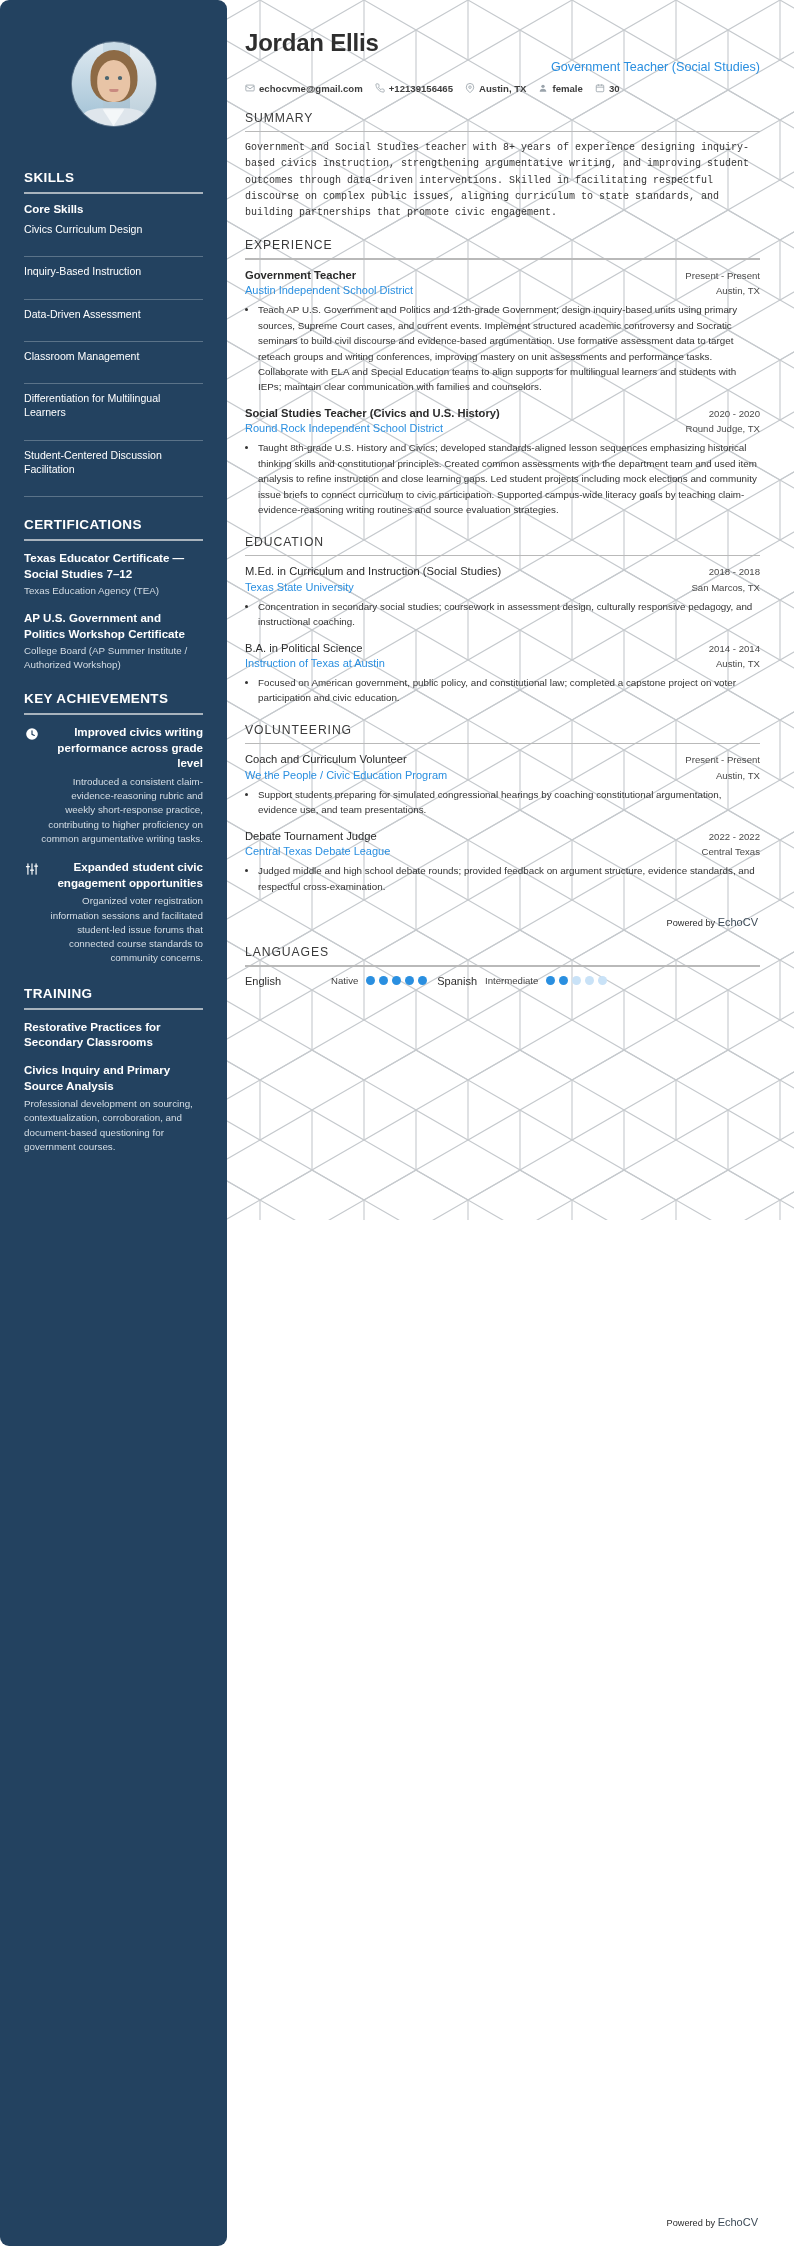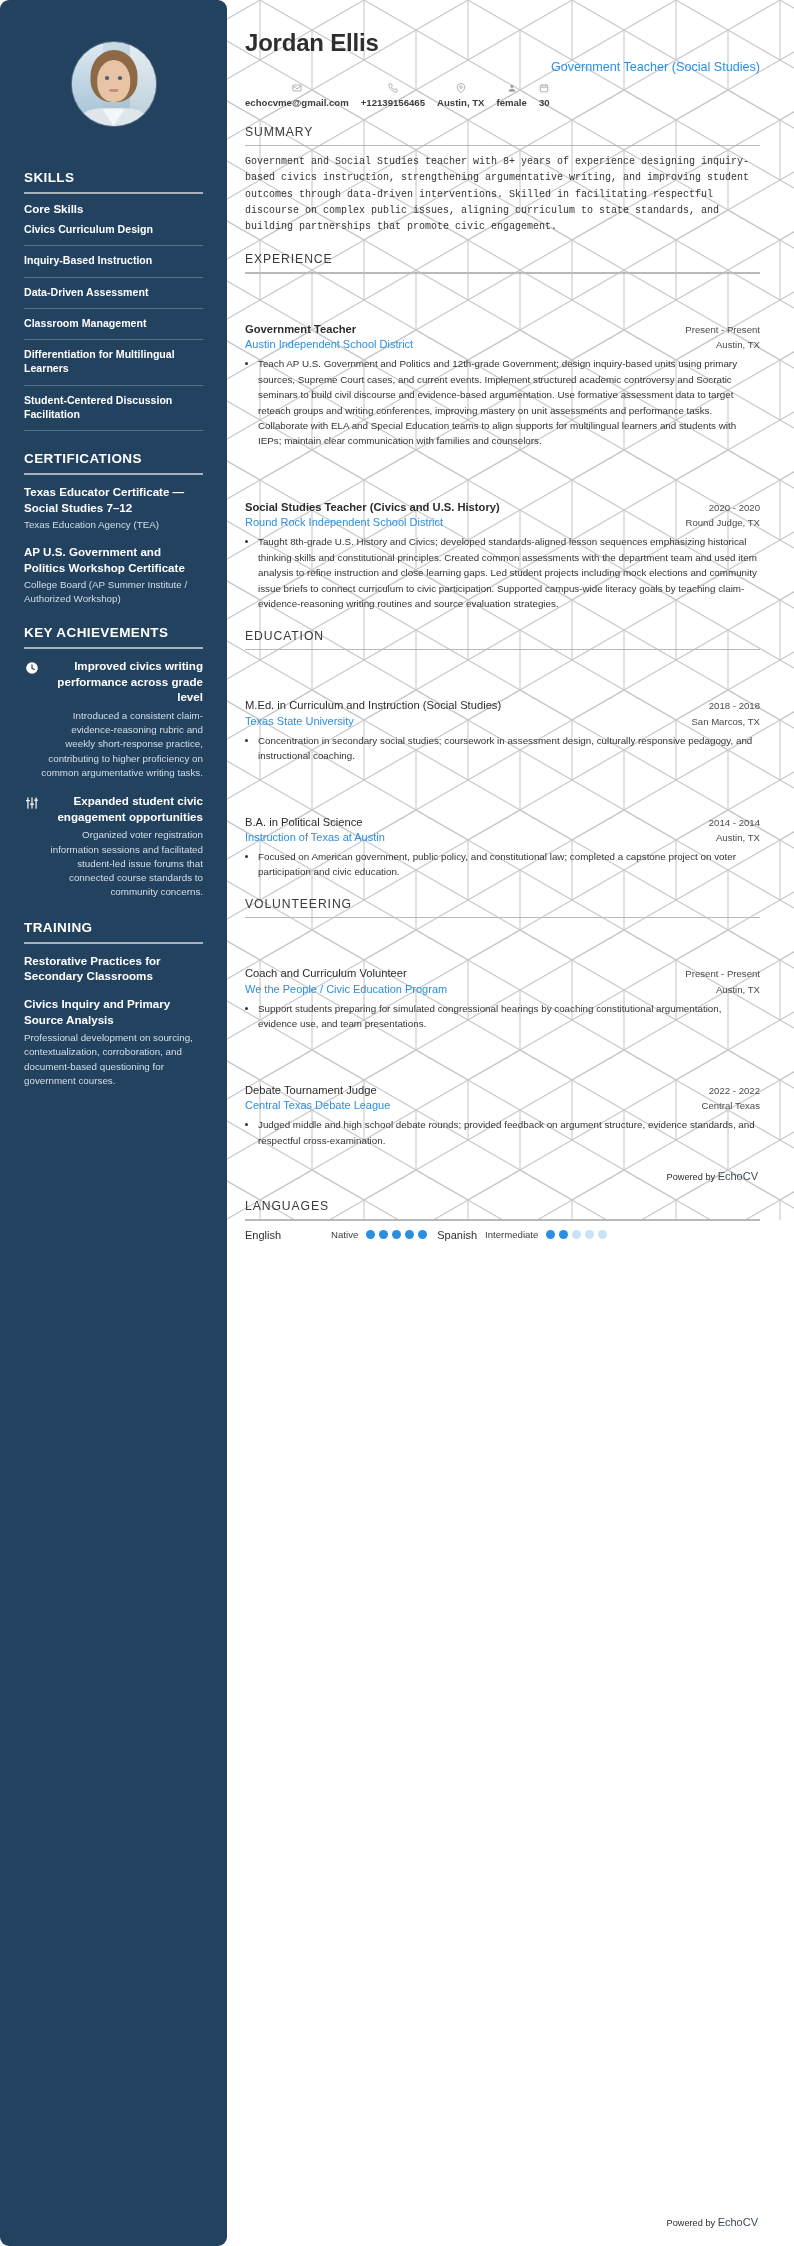--- a/index.html
+++ b/index.html
@@ -95,23 +95,23 @@
     margin: 7px 0 9px 0;
   }
   .sb-sub {
     font-size: 11.5px;
     font-weight: bold;
     color: #ffffff;
     margin: 4px 0 7px 0;
   }
   .skill-item {
     font-size: 10.6px;
-    font-weight: bold;
+    font-weight: normal;
     color: #ffffff;
-    padding: 0 0 9px 0;
+    padding: 0 0 20px 0;
     border-bottom: 1px solid #5b7389;
     margin-bottom: 7px;
     line-height: 1.35;
   }
   .cert {
     margin-bottom: 13px;
   }
   .cert-name {
     font-size: 11.6px;
     font-weight: bold;
@@ -194,21 +194,20 @@
     margin-top: 7px;
     font-size: 9.6px;
     font-weight: bold;
     color: #3d3d3d;
   }
   .contact {
     display: inline-flex;
     align-items: center;
     gap: 4px;
     white-space: nowrap;
-    flex-direction: column;
   }
   .contact svg { display:block; }
 
   .section { margin-top: 17px; }
   .sec-head {
     font-size: 12.2px;
     color: #3a3a3a;
     letter-spacing: 0.9px;
   }
   .sec-rule {
@@ -228,21 +227,20 @@
     display: flex;
     justify-content: space-between;
     align-items: baseline;
     gap: 10px;
   }
   .entry-title {
     font-size: 11.2px;
     font-weight: bold;
     color: #2b2b2b;
     line-height: 1.3;
-    margin-top: 40px;
   }
   .entry-title.light { font-weight: normal; color:#2b2b2b; }
   .entry-dates {
     font-size: 9.6px;
     color: #4a4a4a;
     white-space: nowrap;
     flex: 0 0 auto;
   }
   .entry-sub {
     display: flex;

